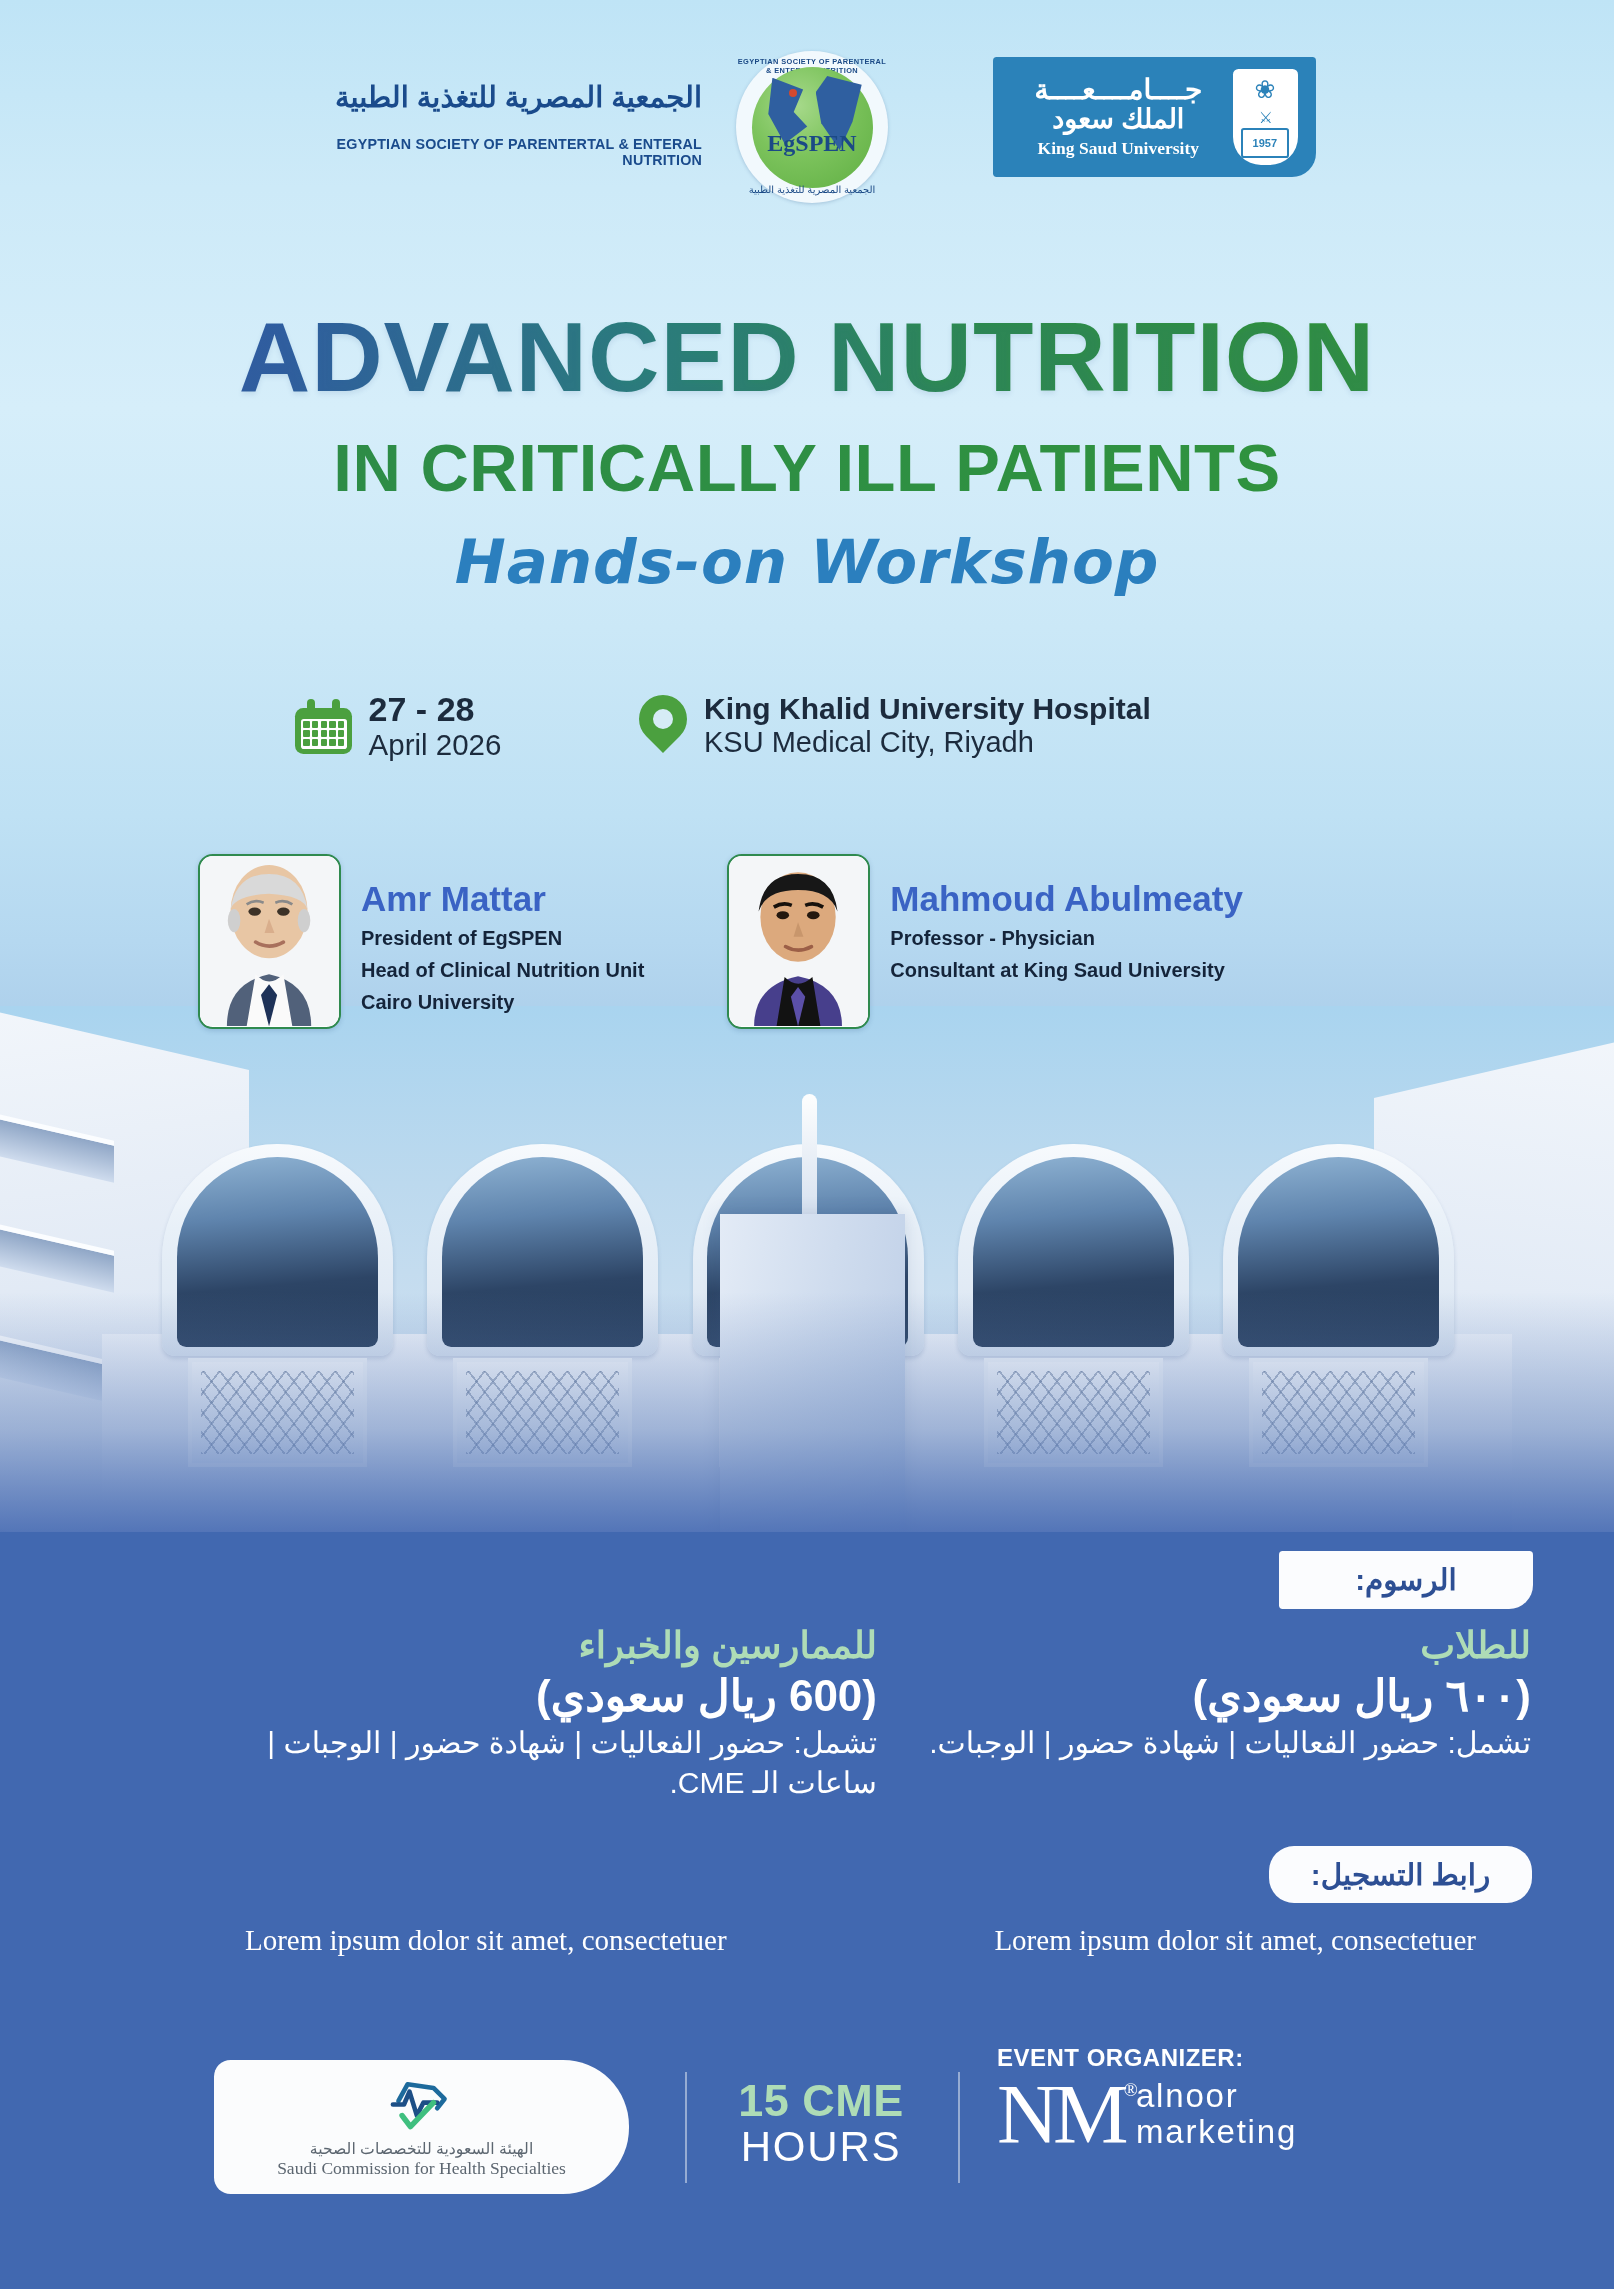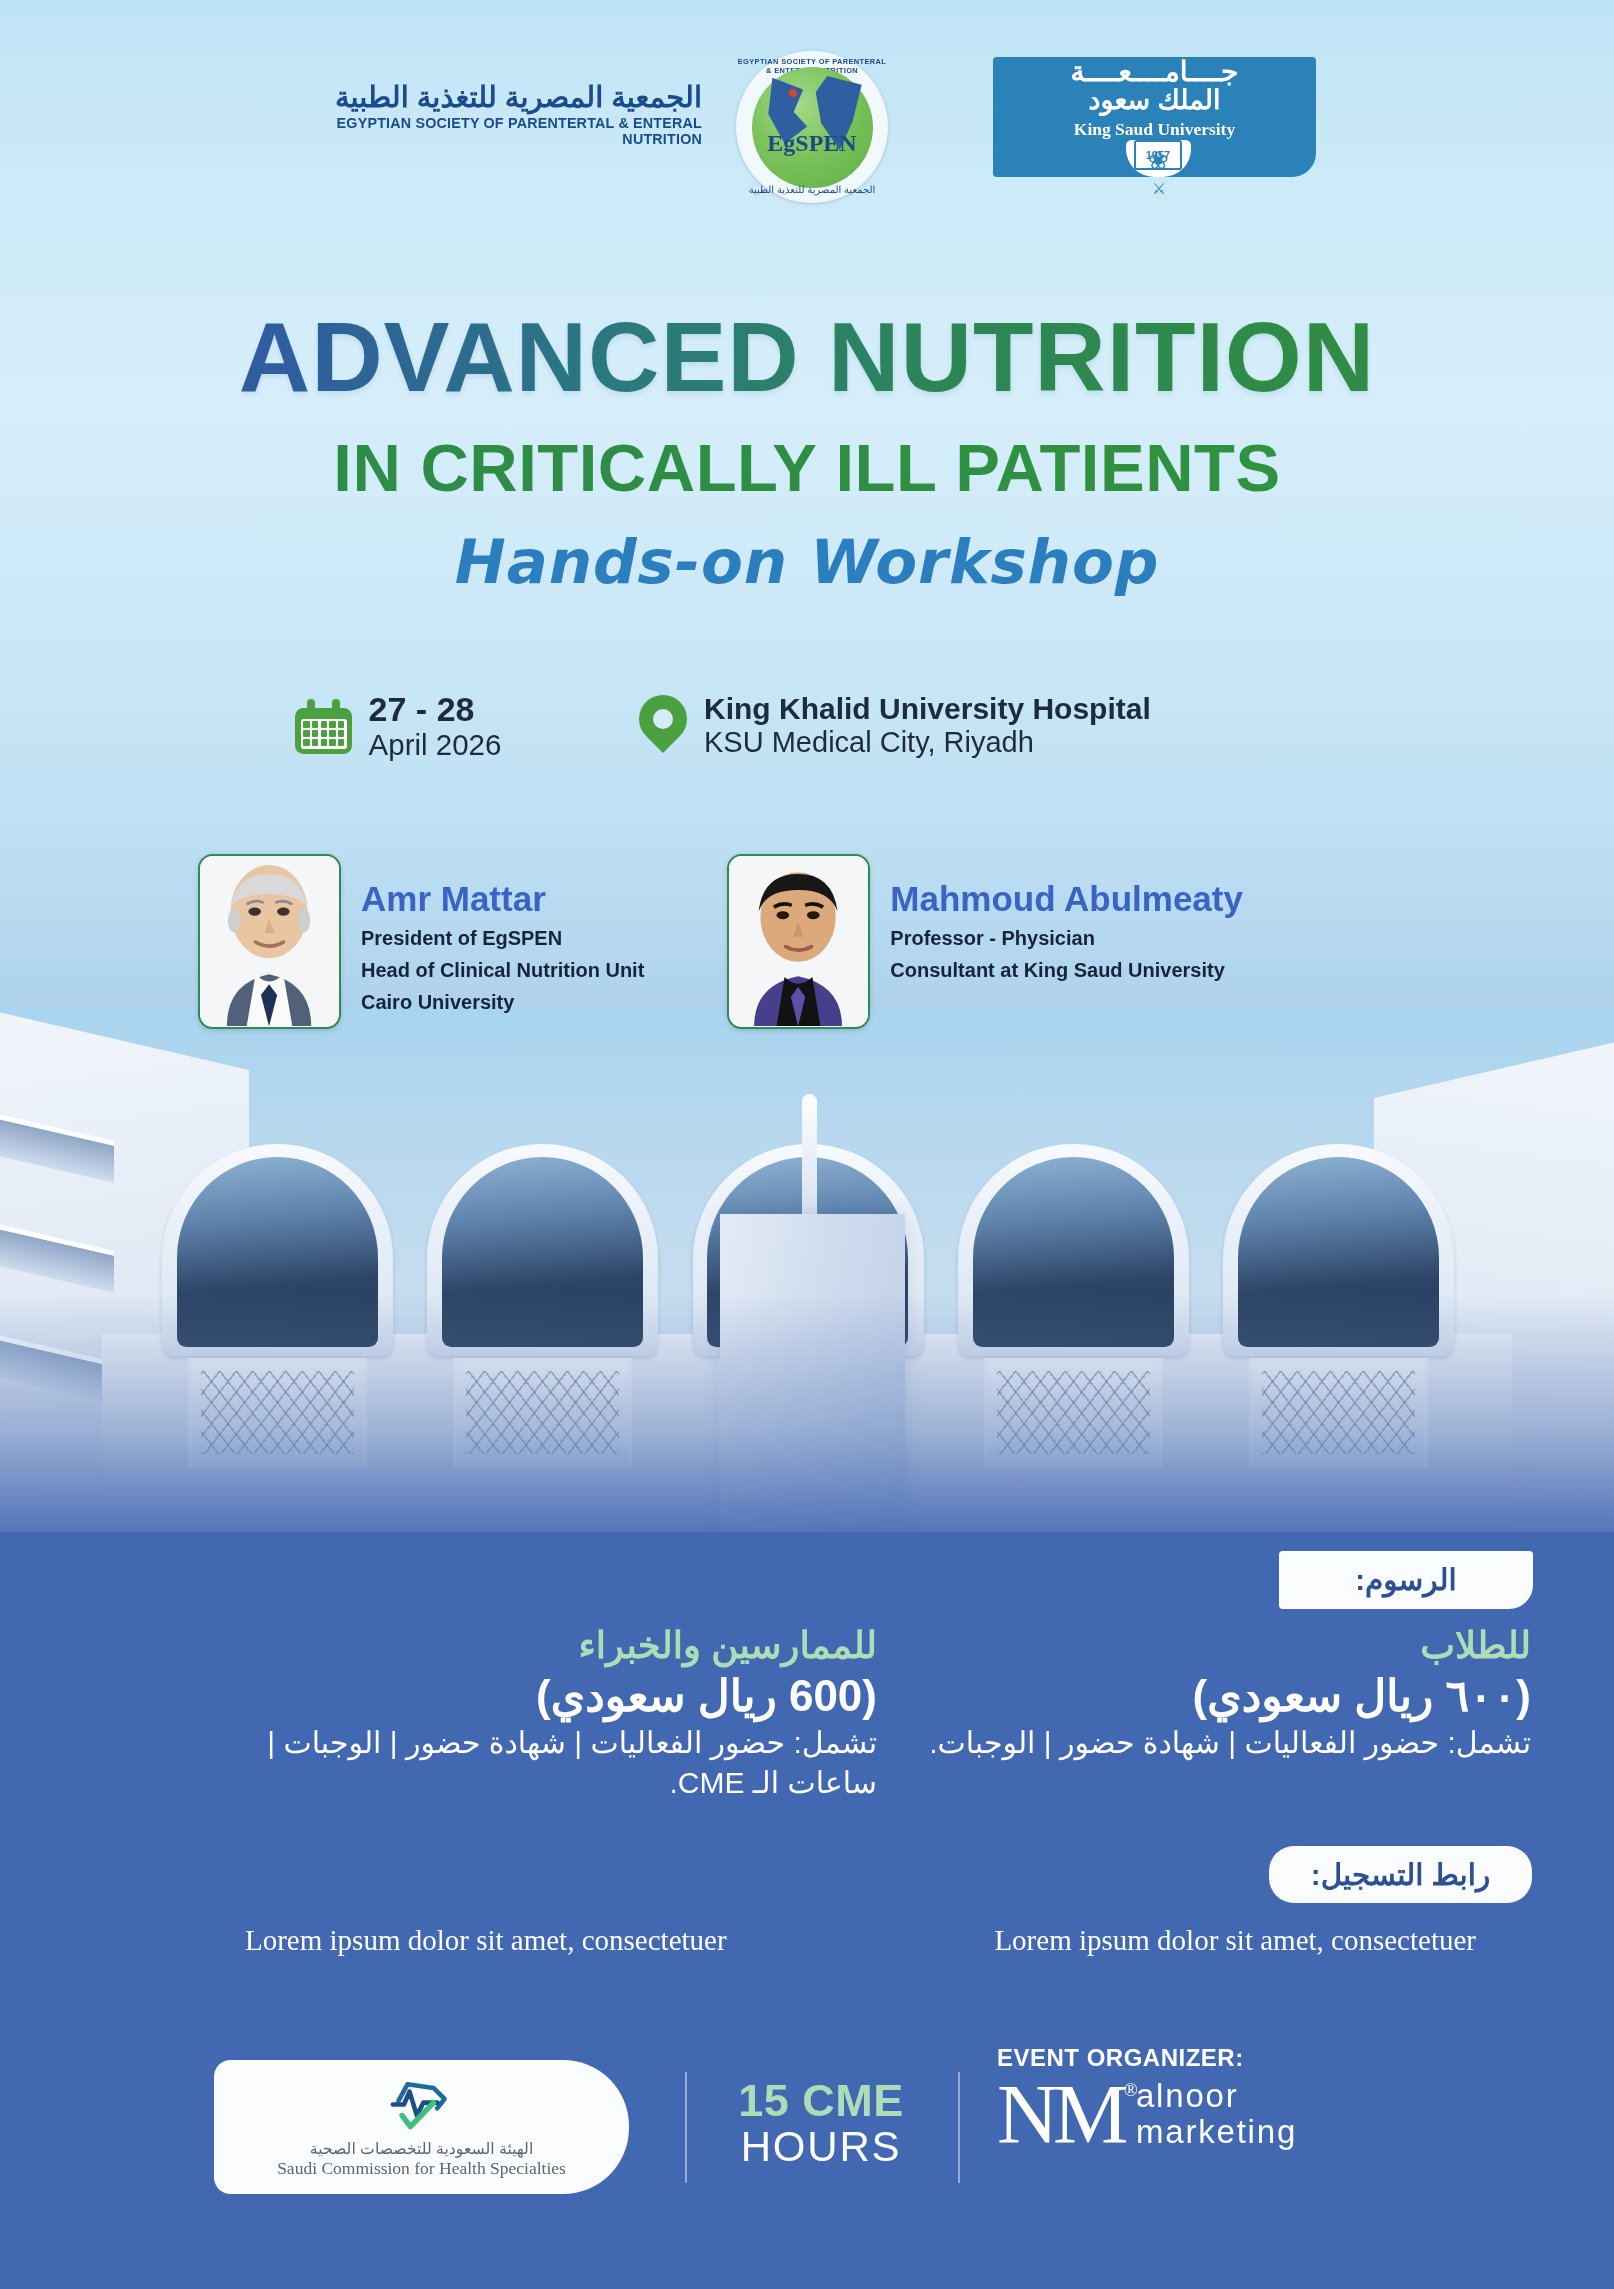--- a/index.html
+++ b/index.html
@@ -124,21 +124,21 @@
   }
   .eg-wrap{
     position:absolute; left:277px; top:81px; text-align:right; width:425px;
   }
   .eg-ar{
     font-size:29px; font-weight:bold; color:#1a4b8c; letter-spacing:0.9px;
     direction:rtl; line-height:1.15;
   }
   .eg-en{
     font-size:14.3px; font-weight:bold; color:#1a4b8c; letter-spacing:0.2px;
-    margin-top:1px;
+    margin-top:22px;
   }
   .egspen-logo{
     position:absolute; left:736px; top:51px; width:152px; height:152px;
   }
   .egspen-ring{
     position:absolute; inset:0; border-radius:50%;
     background:#f2f9fd;
     box-shadow:0 0.9px 3.7px rgba(40,80,130,.25);
   }
   .egspen-globe{
@@ -164,21 +164,21 @@
     font-size:7.4px; font-weight:bold; color:#1b4a86; letter-spacing:0.4px;
   }
   .egspen-arc2{
     position:absolute; left:0; right:0; bottom:8.3px; text-align:center;
     font-size:10px; color:#1b4a86; direction:rtl;
   }
 
   .ksu-box{
     position:absolute; left:993px; top:57px; width:323px; height:120px;
     background:#2b82b9; border-radius:3.7px 3.7px 24px 3.7px;
-    display:flex; align-items:center; padding:0 18.5px;flex-direction:column;
+    display:flex; align-items:center; padding:0 18.5px;
   }
   .ksu-text{ flex:1; text-align:center; color:#ffffff; }
   .ksu-ar1{ font-size:28px; font-weight:bold; letter-spacing:4.6px; direction:rtl; line-height:1.05; }
   .ksu-ar2{ font-size:27px; font-weight:bold; direction:rtl; line-height:1.1; }
   .ksu-en{ font-family:"Liberation Serif", serif; font-size:17.5px; font-weight:bold; margin-top:3px; }
   .ksu-shield{
     width:65px; height:96px; margin-left:7.4px; position:relative;
     background:#ffffff; border-radius:5.5px 5.5px 28px 28px;
   }
   .ksu-palm{

